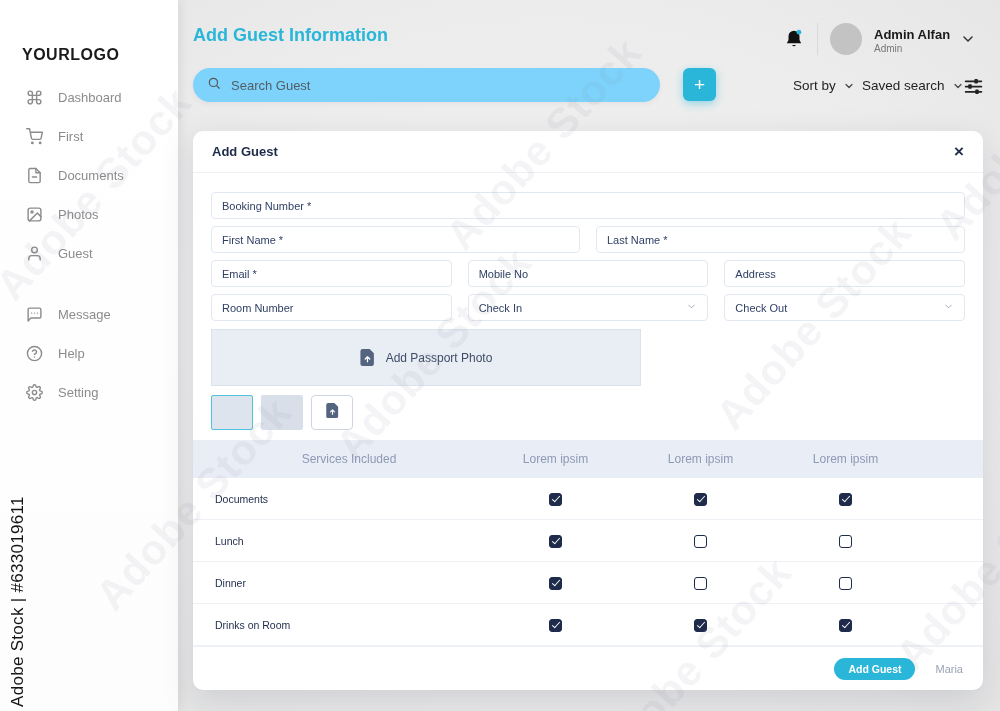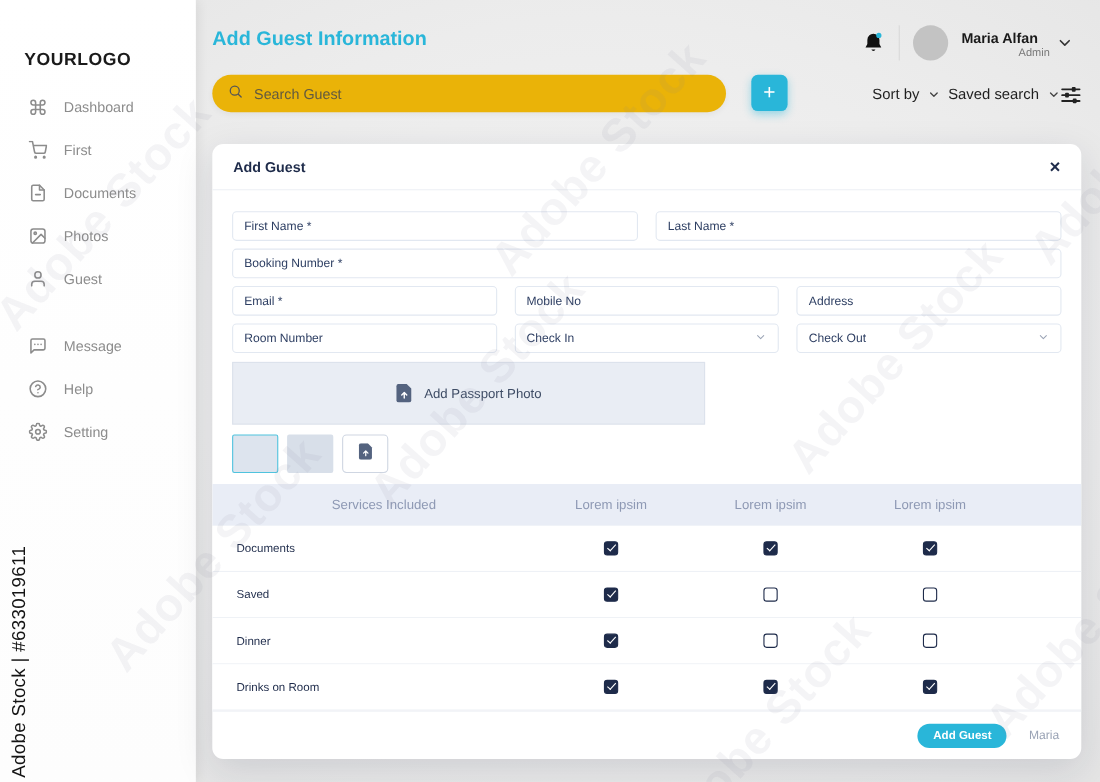--- a/index.html
+++ b/index.html
@@ -32,28 +32,28 @@
     background:#29b6d9; border-radius:3px 0 0 3px;
   }
   .nav-gap { height:22px; }
 
   
   .page-title { position:absolute; left:193px; top:25px; font-size:18px; font-weight:bold; color:#29b6d9; }
   .bell { position:absolute; left:783px; top:27px; width:22px; height:24px; cursor:pointer; }
   .hdr-divider { position:absolute; left:817px; top:23px; width:1px; height:32px; background:#d9d9d9; }
   .avatar { position:absolute; left:830px; top:23px; width:32px; height:32px; border-radius:50%; background:#c3c3c3; }
   .user-name { position:absolute; left:874px; top:27px; font-size:13px; font-weight:bold; color:#1a1a1a; }
-  .user-role { position:absolute; left:926px; top:43px; font-size:10px; color:#777; }
+  .user-role { position:absolute; left:874px; top:43px; font-size:10px; color:#777; }
   .user-chevron { position:absolute; left:960px; top:31px; width:16px; height:16px; cursor:pointer; }
   .chev svg { width:100%; height:100%; stroke:#333; fill:none; stroke-width:2.2; stroke-linecap:round; stroke-linejoin:round; }
 
   
   .search-bar {
     position:absolute; left:193px; top:68px; width:467px; height:34px;
-    background:#eab308; border-radius:17px; box-shadow:0 2px 6px rgba(0,0,0,.05);
+    background:#7dd3fc; border-radius:17px; box-shadow:0 2px 6px rgba(0,0,0,.05);
     display:flex; align-items:center; padding:0 14px; gap:10px;
   }
   .search-bar svg { width:14px; height:14px; stroke:#555; fill:none; stroke-width:2; stroke-linecap:round; }
   .search-bar input {
     border:none; outline:none; flex:1; font-size:13px; color:#333; background:transparent;
     font-family:"Liberation Sans", sans-serif;
   }
   .search-bar input::placeholder { color:#4a4a4a; opacity:.85; }
   .add-btn {
     position:absolute; left:683px; top:68px; width:33px; height:33px;
@@ -247,21 +247,21 @@
 
 <div class="bell">
   <svg viewBox="0 0 24 24" width="22" height="24">
     <path d="M12 3a6 6 0 0 0-6 6v4.2L4.2 16.5h15.6L18 13.2V9a6 6 0 0 0-6-6z" fill="#111" stroke="none"></path>
     <path d="M10 18.5a2.1 2.1 0 0 0 4 0z" fill="#111" stroke="none"></path>
     <circle cx="17.4" cy="4.6" r="2.6" fill="#29b6d9" stroke="none"></circle>
   </svg>
 </div>
 <div class="hdr-divider"></div>
 <div class="avatar"></div>
-<div class="user-name">Maria Alfan</div>
+<div class="user-name">Admin Alfan</div>
 <div class="user-role">Admin</div>
 <div class="user-chevron chev">
   <svg viewBox="0 0 24 24">
       <polyline points="6 9 12 15 18 9"></polyline>
     </svg>
 </div>
 
 <div class="search-bar">
   <span>
     <svg viewBox="0 0 24 24">
@@ -296,26 +296,26 @@
   </svg>
 </div>
 
 <div class="modal">
   <div class="modal-header">
     <span class="modal-title">Add Guest</span>
     <button class="modal-close">×</button>
   </div>
 
   <div class="modal-body">
+    <div class="f-row c1">
+      <div class="field">Booking Number *</div>
+    </div>
     <div class="f-row c2">
       <div class="field">First Name *</div>
       <div class="field">Last Name *</div>
-    </div>
-    <div class="f-row c1">
-      <div class="field">Booking Number *</div>
     </div>
     <div class="f-row c3">
       <div class="field">Email *</div>
       <div class="field">Mobile No</div>
       <div class="field">Address</div>
     </div>
     <div class="f-row c3">
       <div class="field">Room Number</div>
       <div class="field select">
         <span>Check In</span>
@@ -362,21 +362,21 @@
         <span class="hc">Lorem ipsim</span>
       </div>
 
       <div class="svc-row">
         <span class="s-label">Documents</span>
         <span class="s-cell"><span class="cbx checked"></span></span>
         <span class="s-cell"><span class="cbx checked"></span></span>
         <span class="s-cell"><span class="cbx checked"></span></span>
       </div>
       <div class="svc-row">
-        <span class="s-label">Saved</span>
+        <span class="s-label">Lunch</span>
         <span class="s-cell"><span class="cbx checked"></span></span>
         <span class="s-cell"><span class="cbx"></span></span>
         <span class="s-cell"><span class="cbx"></span></span>
       </div>
       <div class="svc-row">
         <span class="s-label">Dinner</span>
         <span class="s-cell"><span class="cbx checked"></span></span>
         <span class="s-cell"><span class="cbx"></span></span>
         <span class="s-cell"><span class="cbx"></span></span>
       </div>

